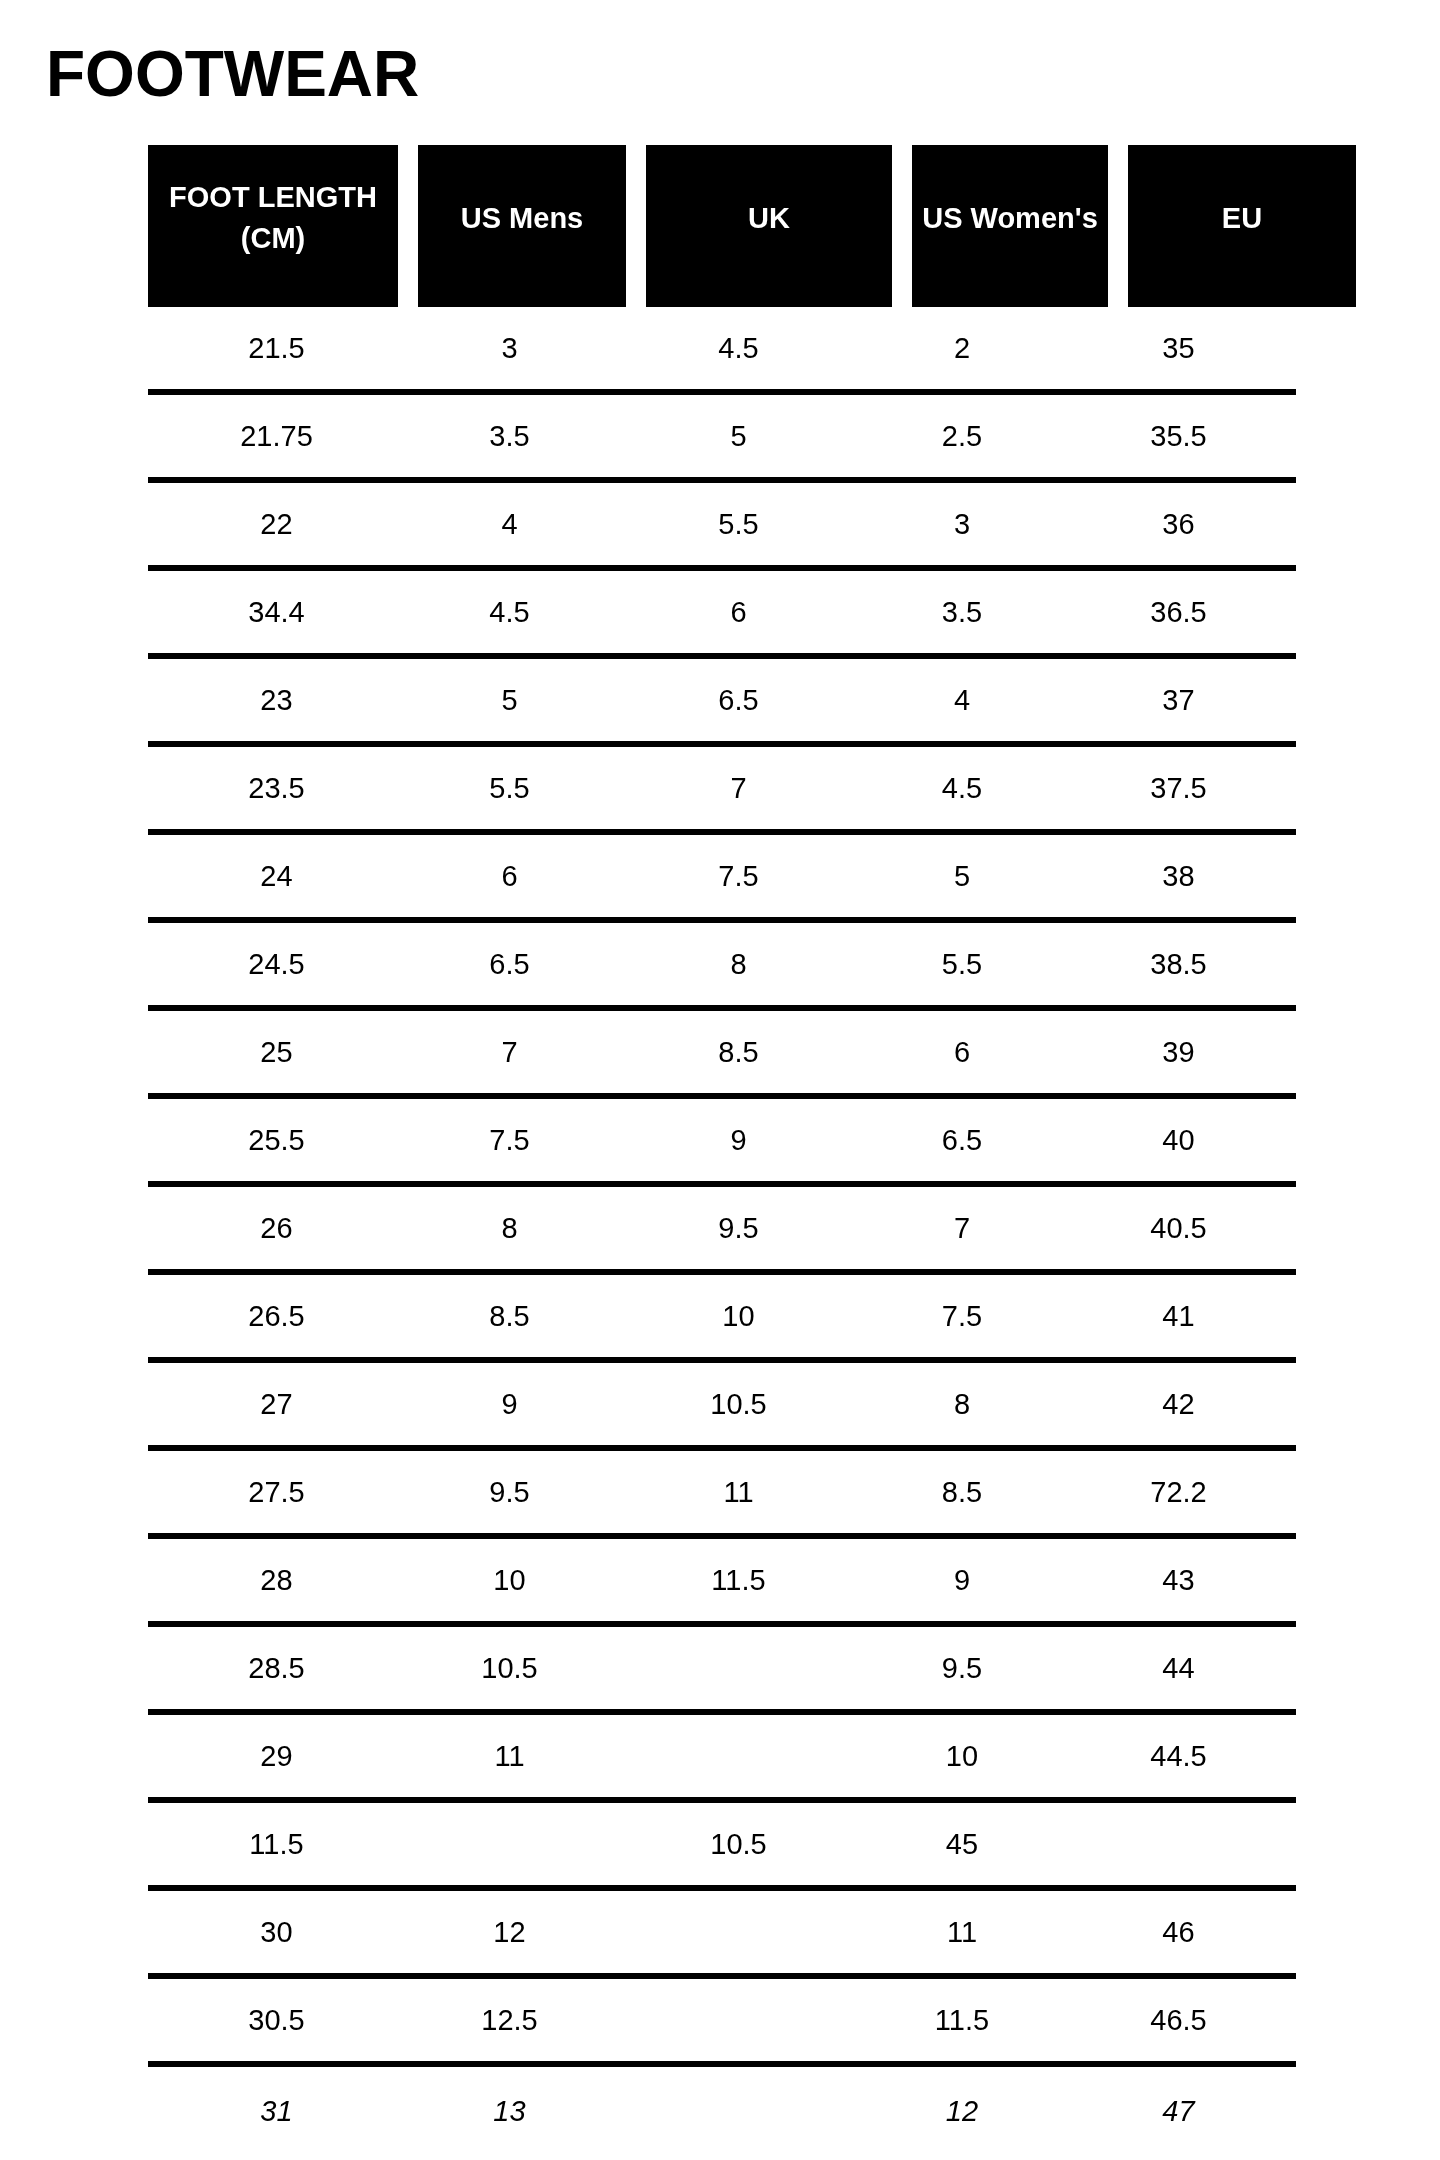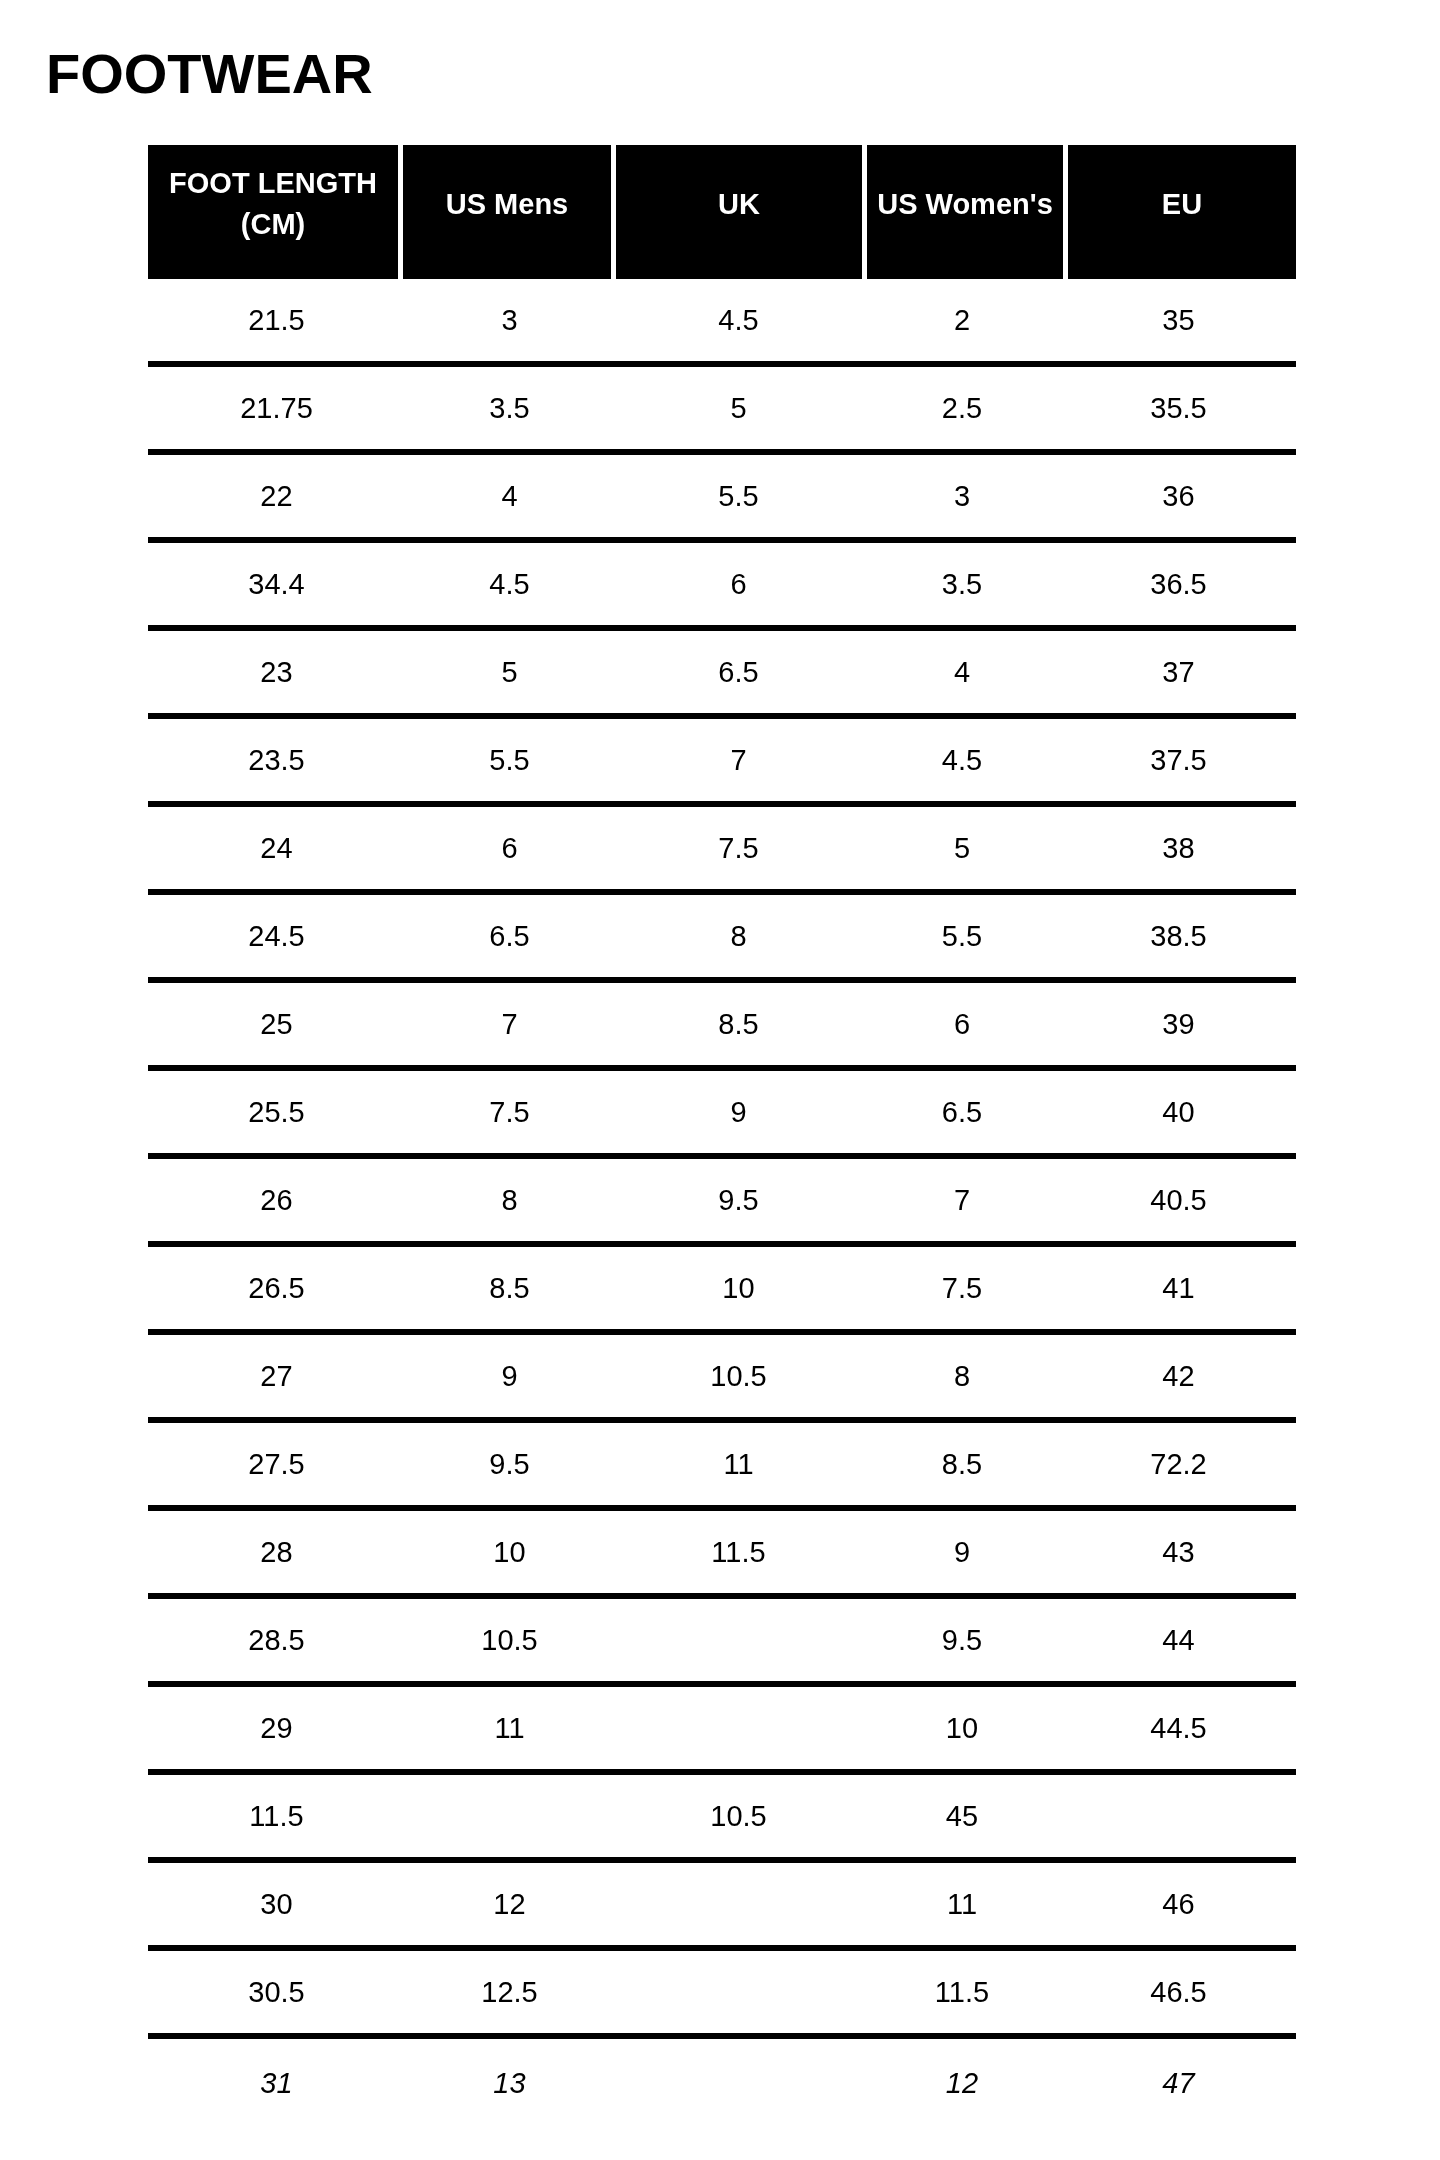--- a/index.html
+++ b/index.html
@@ -18,38 +18,38 @@
     background:var(--background);
     font-family:"Liberation Sans", sans-serif;
     overflow:hidden;
     position:relative;
   }
   .title{
     position:absolute;
     left:46px;
     top:39px;
     margin:0;
-    font-size:56px;
+    font-size:64px;
     line-height:70px;
     font-weight:700;
     letter-spacing:0;
     color:var(--title-color);
   }
   .size-table{
     position:absolute;
     left:148px;
     top:145px;
     width:1148px;
   }
   
   .thead{
     display:grid;
     grid-template-columns:250px 208px 246px 196px 228px;
-    column-gap:5px;
-    height:134px;
+    column-gap:20px;
+    height:162px;
   }
   .th{
     background:var(--header-bg);
     color:var(--header-text);
     font-size:29px;
     font-weight:700;
     line-height:41px;
     display:flex;
     flex-direction:column;
     align-items:center;

